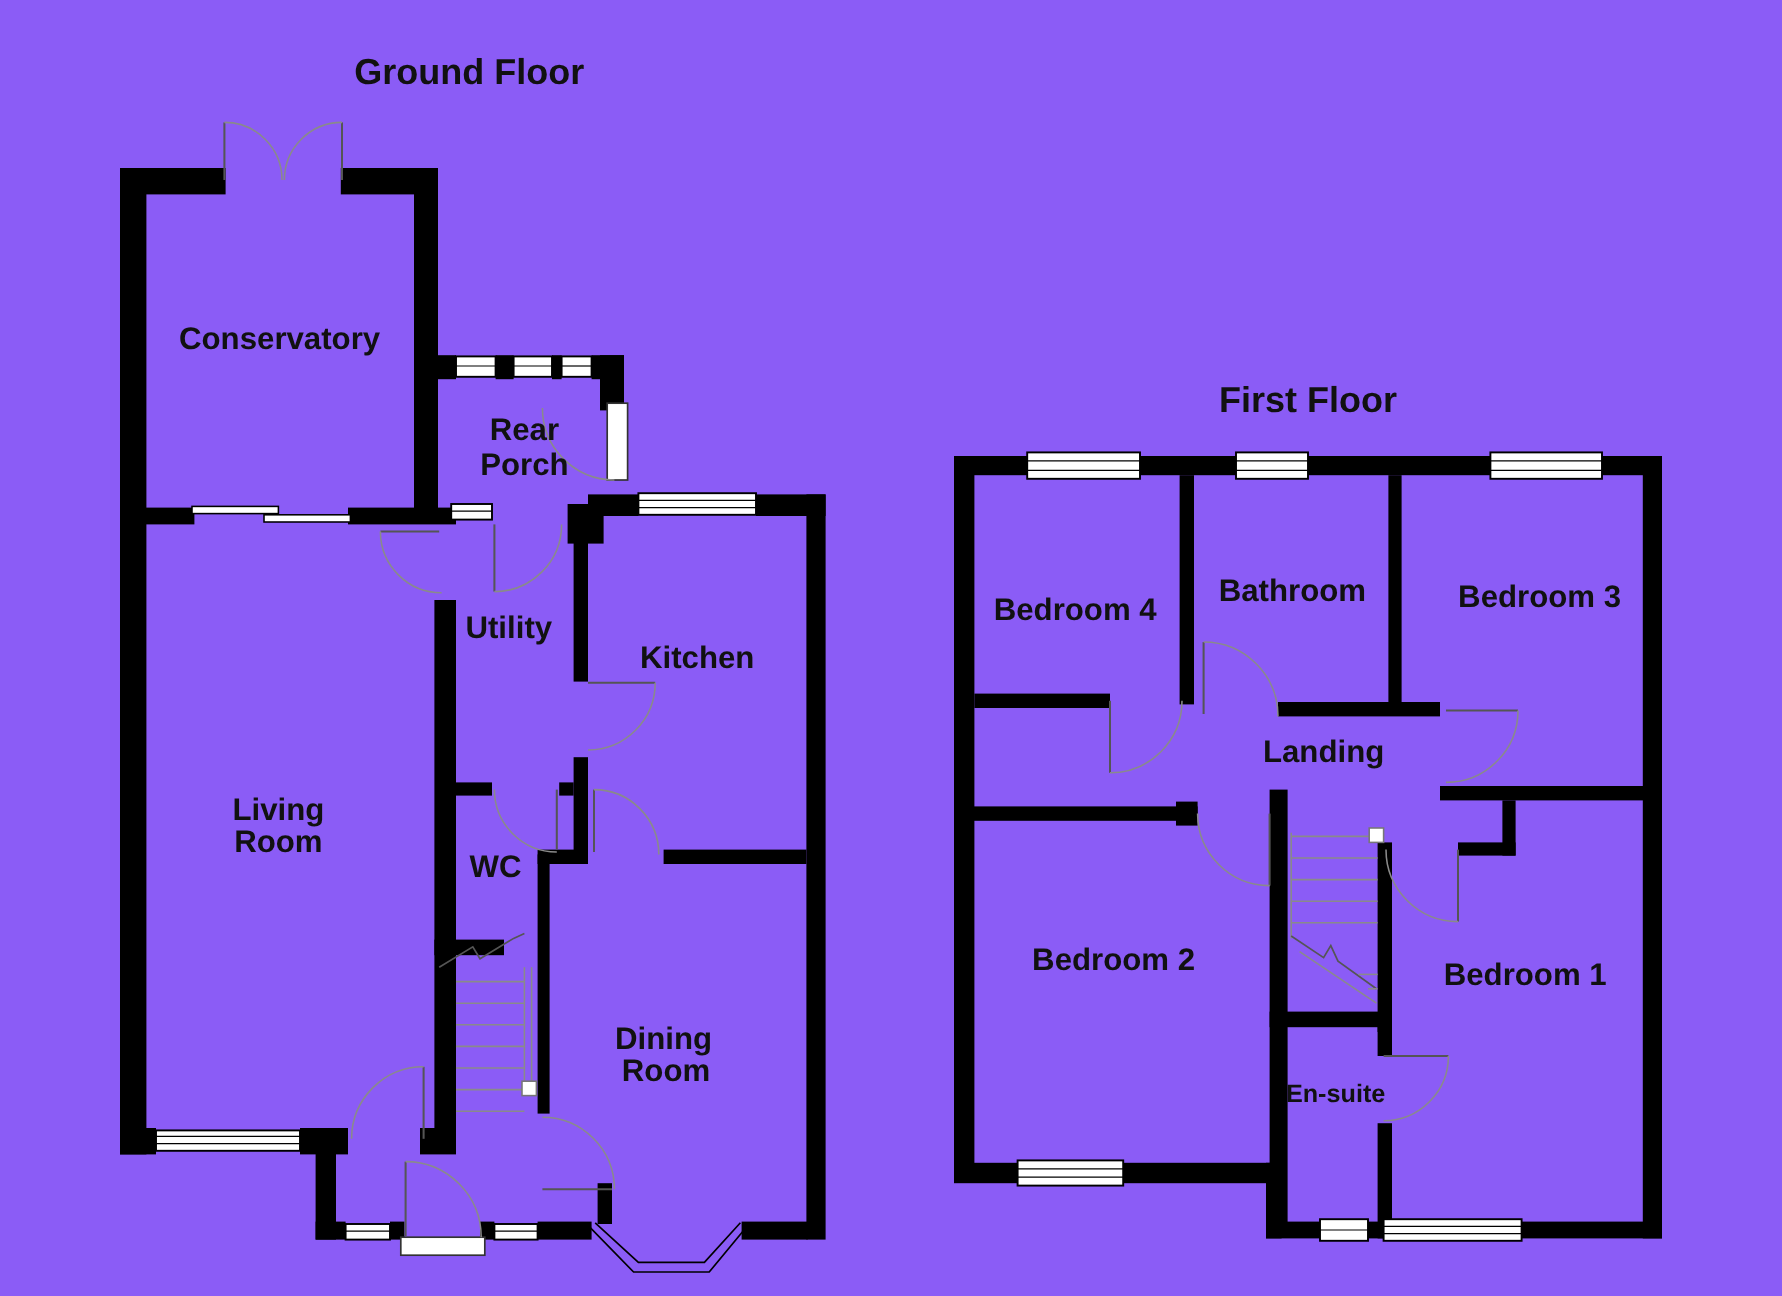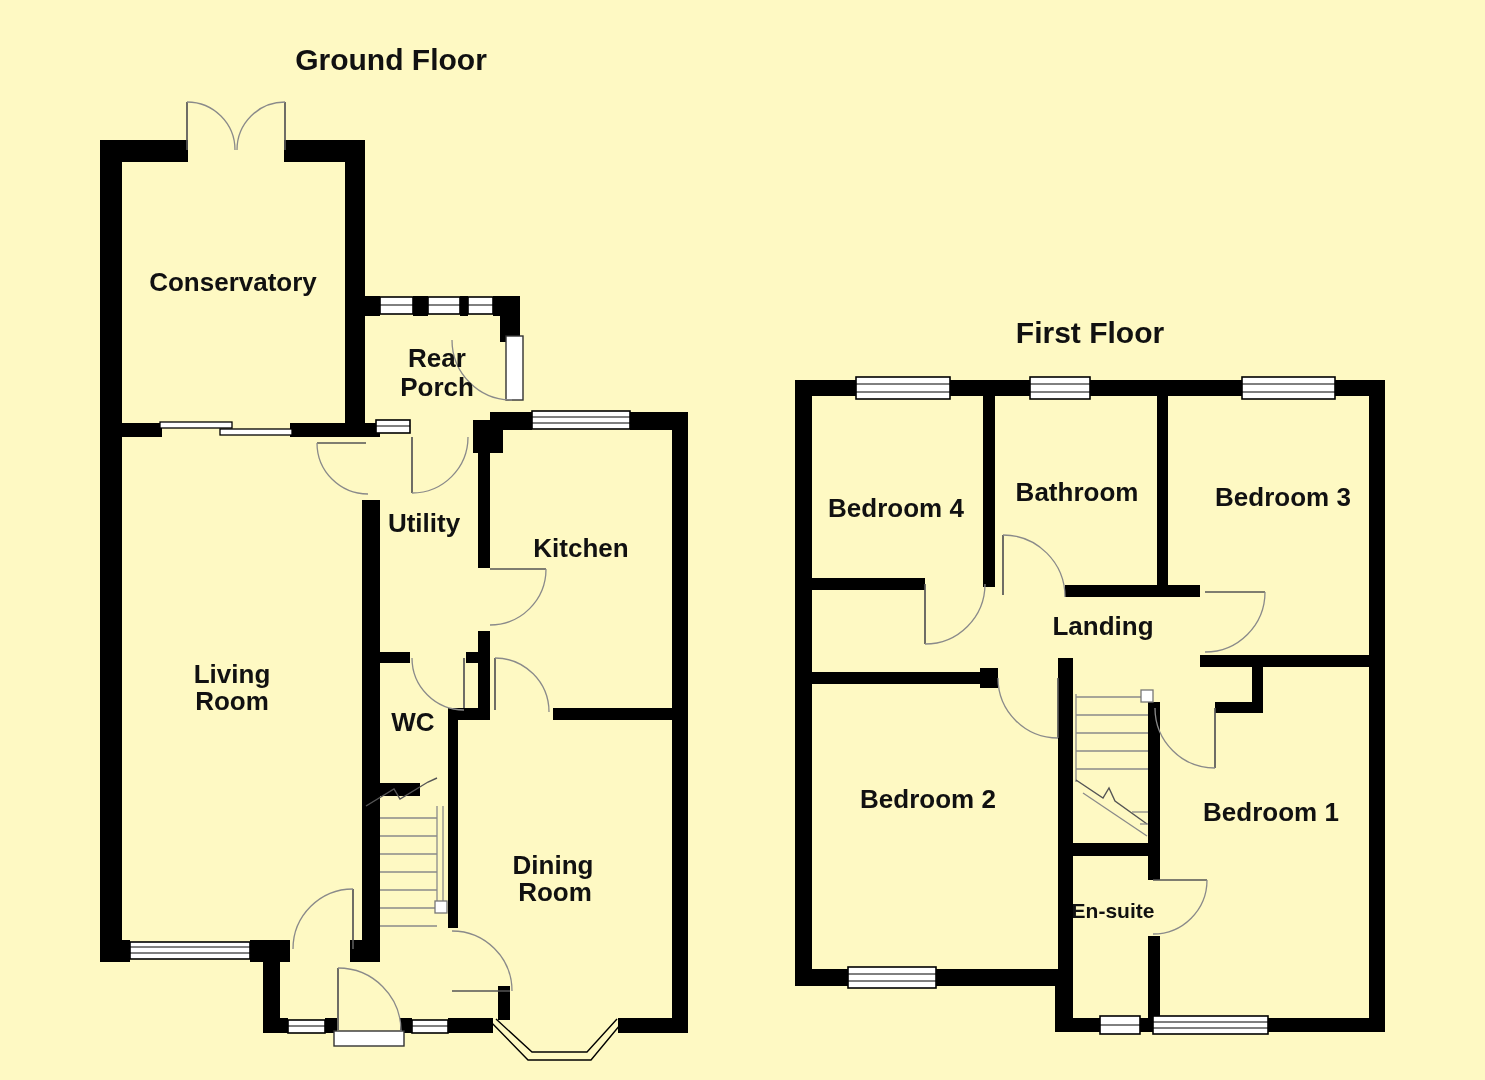--- a/index.html
+++ b/index.html
@@ -1,16 +1,16 @@
 <!DOCTYPE html>
 <html><head>
 <meta charset="utf-8">
 <style>
   html,body{margin:0;padding:0;background:#ffffff;}
-  .canvas{position:relative;width:1485px;height:1080px;background:#fef9c3;overflow:hidden;}
+  .canvas{position:relative;width:1485px;height:1080px;background:#8b5cf6;overflow:hidden;}
   svg{display:block;}
   .wall{fill:#000000;stroke:none;}
   .win{fill:#ffffff;stroke:#000000;stroke-width:1.6;}
   .winline{stroke:#000000;stroke-width:1;}
   .arc{fill:none;stroke:#8a8a8a;stroke-width:1.3;}
   .leaf{stroke:#555555;stroke-width:1.7;fill:none;}
   .leafrect{fill:#ffffff;stroke:#333333;stroke-width:1.4;}
   .stair{stroke:#8a8a8a;stroke-width:1.3;fill:none;}
   .stairdark{stroke:#555555;stroke-width:1.4;fill:none;}
   .newel{fill:#ffffff;stroke:#777777;stroke-width:1.3;}

